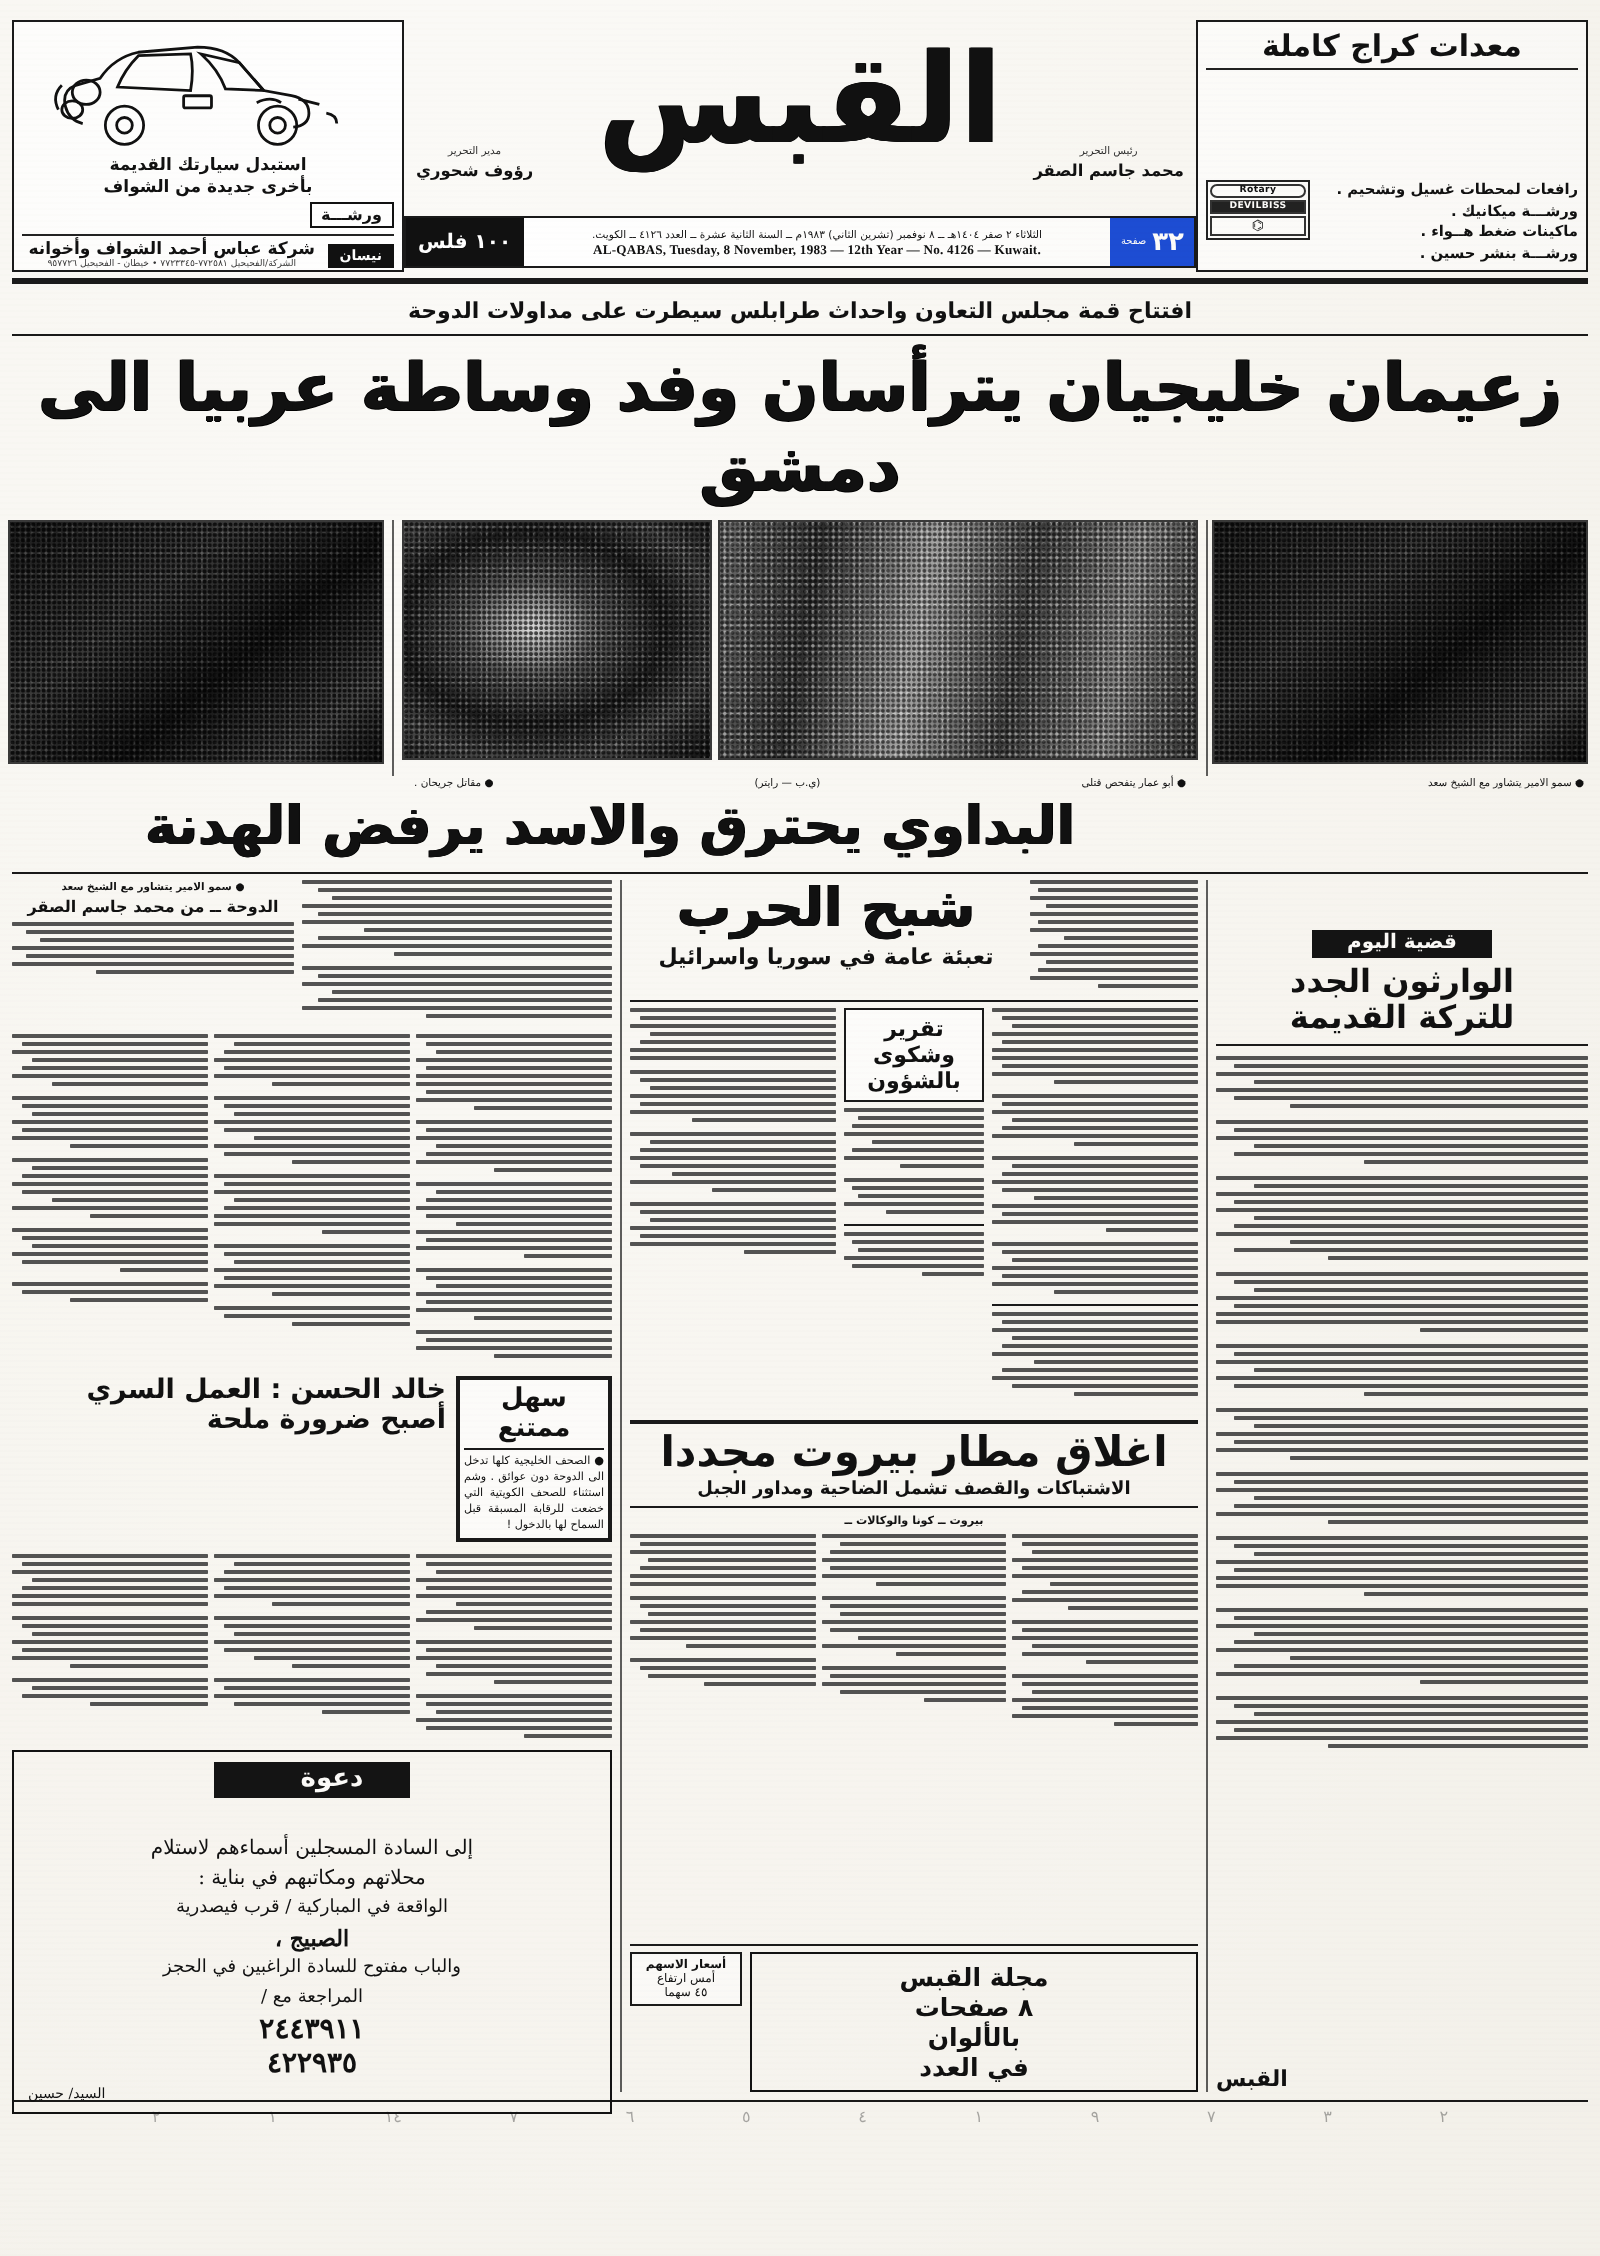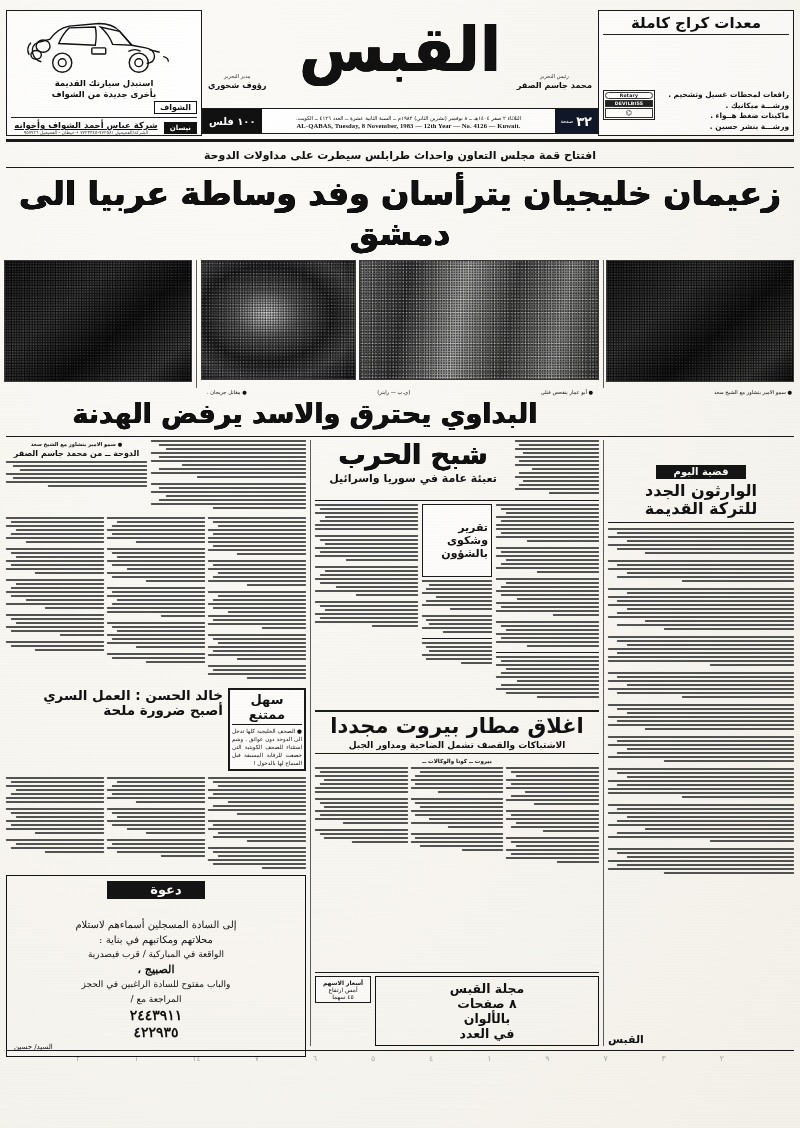--- a/index.html
+++ b/index.html
@@ -54,21 +54,21 @@
   .ed-role{font-size:5.2px;opacity:.9;}
   .ed-name{font-size:8.2px;font-weight:bold;}
   .datebar{
     position:absolute;bottom:2px;left:0;right:0;display:flex;align-items:stretch;
     border:1.2px solid #1a1a1a;height:26px;box-sizing:border-box;background:#fff;
   }
   .price-chip{background:#111;color:#fff;font-size:10px;font-weight:bold;display:flex;align-items:center;justify-content:center;padding:0 6px;}
   .date-ar{font-size:5.3px;line-height:8px;}
   .date-en{font-size:6.6px;font-weight:bold;font-family:"Liberation Serif",serif;letter-spacing:.1px;white-space:nowrap;}
   .date-mid{flex:1;display:flex;flex-direction:column;justify-content:center;align-items:center;padding:0 4px;direction:ltr;}
-  .pages-chip{background:#0f172a;color:#fff;display:flex;align-items:center;gap:3px;padding:0 5px;font-size:13px;font-weight:bold;}
+  .pages-chip{background:#1d4ed8;color:#fff;display:flex;align-items:center;gap:3px;padding:0 5px;font-size:13px;font-weight:bold;}
   .pages-sub{font-size:5px;font-weight:normal;}
 
   .ad-bullets{font-size:7.4px;line-height:10.5px;text-align:right;font-weight:bold;}
   .ad-title-big{font-size:15px;font-weight:900;text-align:center;border-bottom:1.2px solid #222;padding-bottom:2px;}
   .brandbox{border:1px solid #222;width:48px;display:flex;flex-direction:column;gap:1px;padding:1px;}
   .brandpill{border:1px solid #333;font-size:4.6px;text-align:center;font-weight:bold;letter-spacing:.2px;background:#fff;}
   .brandpill.dark{background:#222;color:#fff;}
   .brandpill.oval{border-radius:6px;}
 
   
@@ -216,26 +216,26 @@
           <ellipse cx="22" cy="44" rx="6" ry="5"></ellipse>
           <path d="M16 30 q-6 6 -2 14"></path>
           <rect x="86" y="36" width="16" height="7" rx="1"></rect>
           <path d="M152 38 l12 3"></path>
             <path d="M168 46 q6 1 6 6"></path>
         </svg>
       </div>
       <div class="ad-line-ar">استبدل سيارتك القديمة</div>
       <div class="ad-line-ar">بأخرى جديدة من الشواف</div>
       <div style="display:flex;justify-content:flex-start;margin:1px 0;">
-        <div class="logo-chip">الشواف</div>
+        <div class="logo-chip">ورشـــة</div>
       </div>
       <div class="ad-foot">
         <div class="logo-chip blk" style="font-size:7px;">نيسان</div>
         <div style="flex:1;text-align:center;">
-          <div style="font-size:8.5px;font-weight:bold;text-decoration:underline;">شركة عباس أحمد الشواف وأخوانه</div>
+          <div style="font-size:8.5px;font-weight:bold;">شركة عباس أحمد الشواف وأخوانه</div>
           <div class="tiny">الشركة/الفحيحيل ٧٧٢٥٨١-٧٧٢٣٣٤٥ • خيطان - الفحيحيل ٩٥٧٧٢٦</div>
         </div>
       </div>
     </div>
   </div>
 
   <div class="rule thick"></div>
 
   <div class="kicker">افتتاح قمة مجلس التعاون واحداث طرابلس سيطرت على مداولات الدوحة</div>
   <div class="rule"></div>
@@ -486,21 +486,21 @@
                 <div class="ln s80"></div>
                 <div class="ln s95"></div>
             <div class="ln s100"></div>
                 <div class="ln s90"></div>
                 <div class="ln s60"></div>
           </div>
             </div>
         </div>
 
         <div style="width:70px;display:flex;flex-direction:column;">
-          <div class="boxed" style="padding:16px 3px;text-align:right;">
+          <div class="boxed" style="padding:3px 3px;text-align:center;">
             <div style="font-size:11px;font-weight:900;line-height:13px;">تقرير وشكوى بالشؤون</div>
           </div>
           <div class="tblock" style="margin-top:3px;">
               <div class="lines">
             <div class="ln s100"></div>
                 <div class="ln s90"></div>
                 <div class="ln s95"></div>
                 <div class="ln s100"></div>
             <div class="ln s80"></div>
                 <div class="ln s95"></div>

